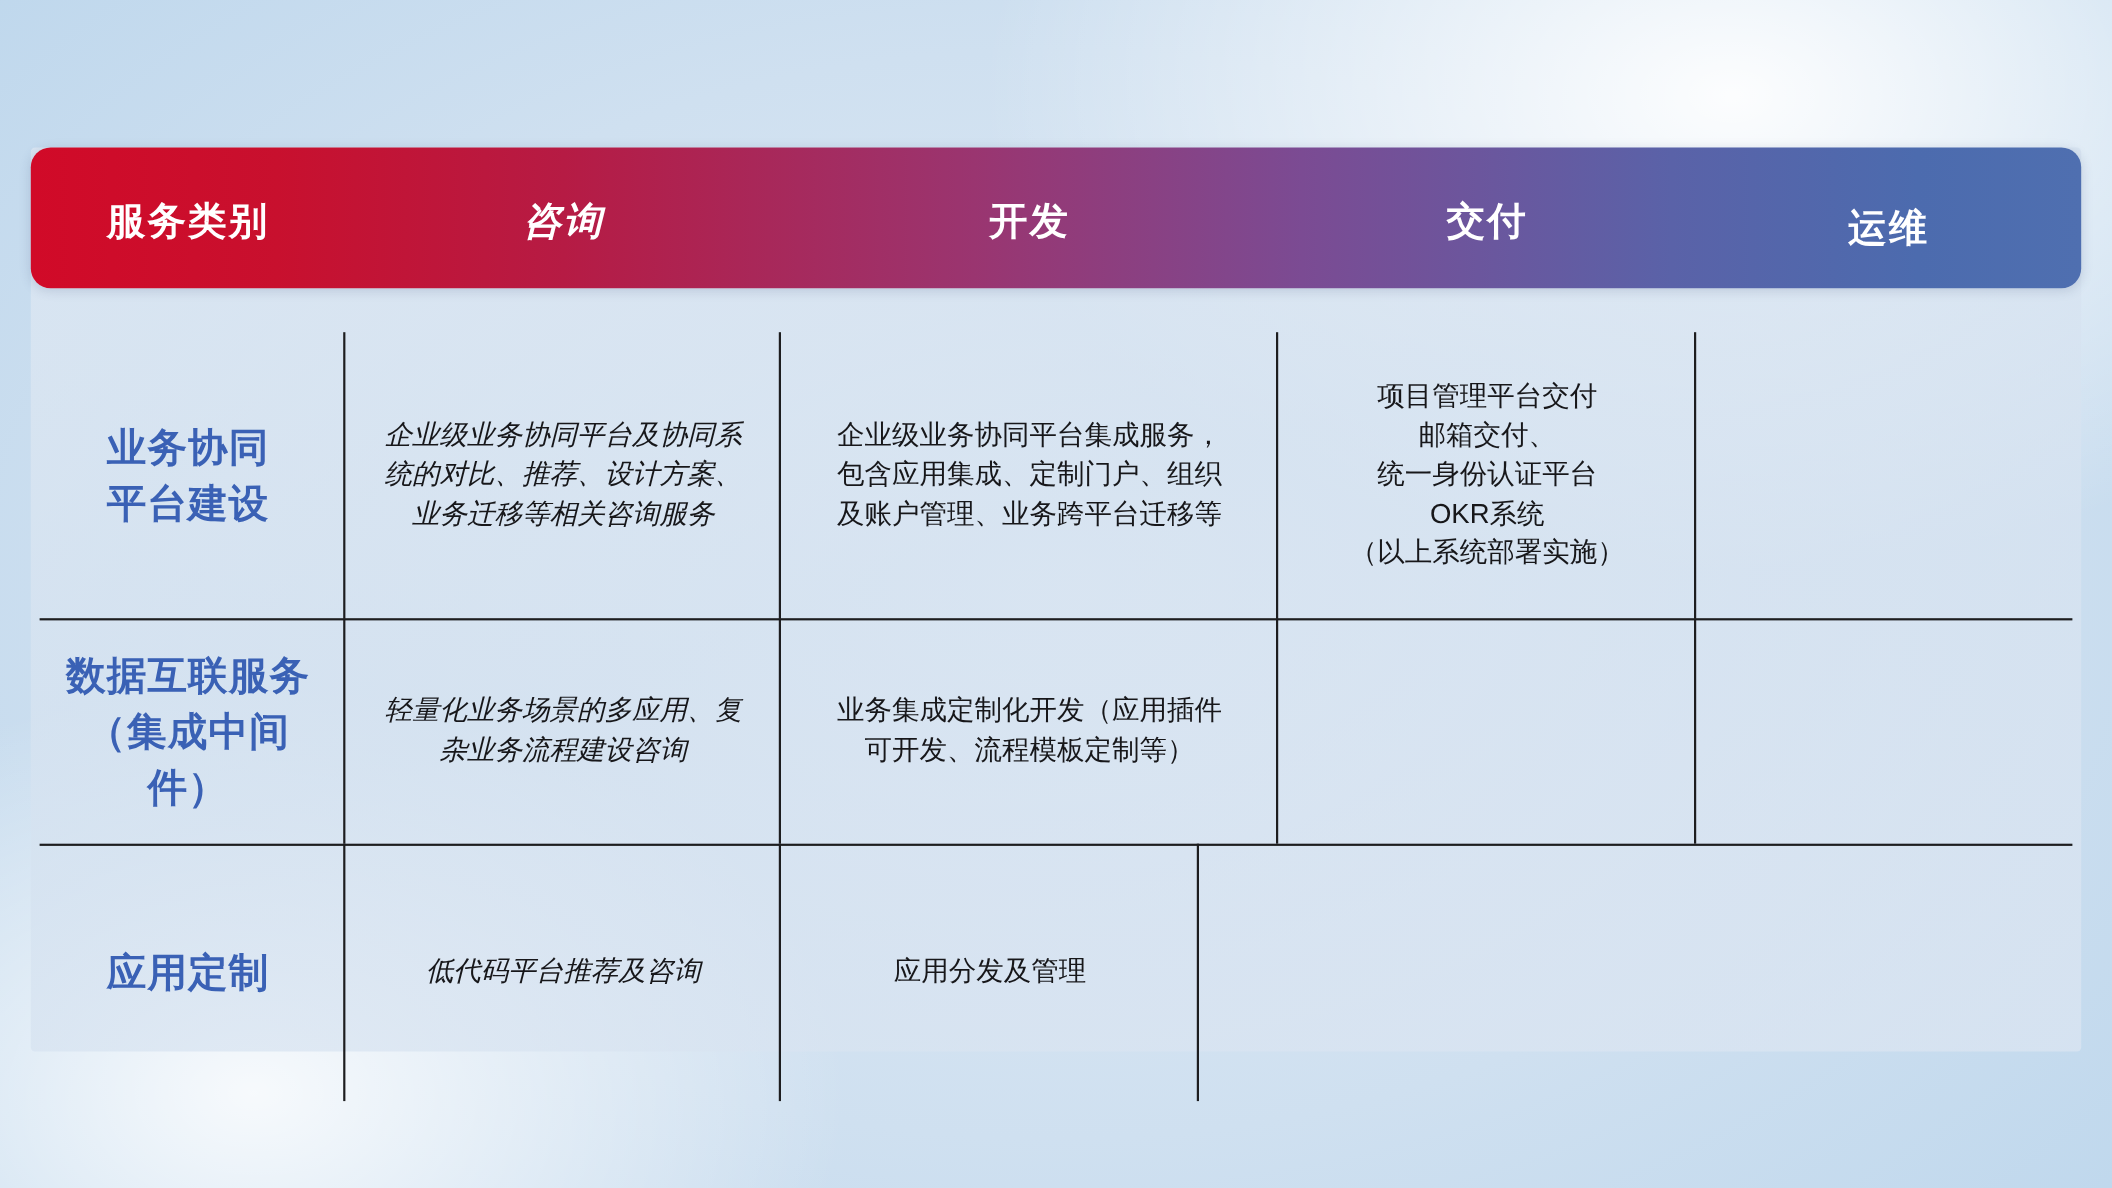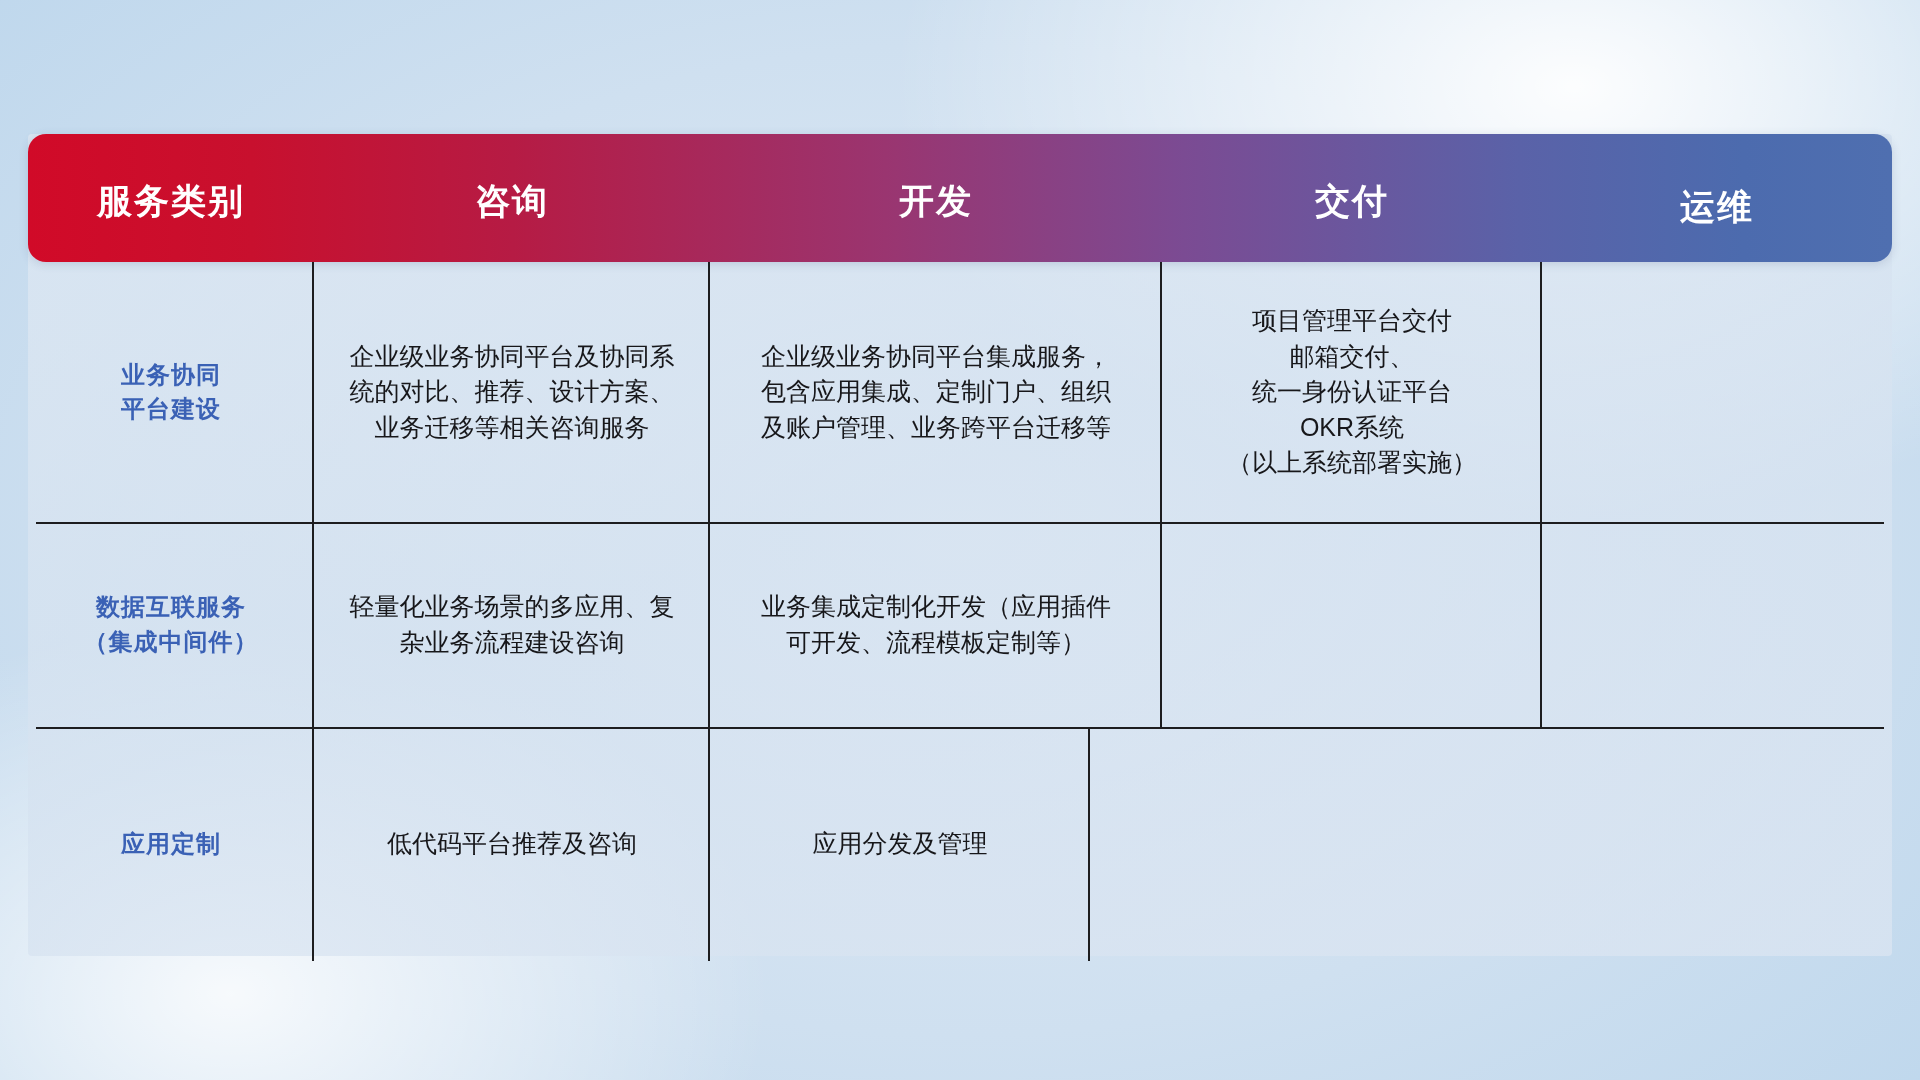--- a/index.html
+++ b/index.html
@@ -30,20 +30,21 @@
   .table-card {
     position: absolute;
     left: 28px;
     top: 134px;
     width: 1864px;
     height: 822px;
     display: flex;
     flex-direction: column;
     background: linear-gradient(160deg, rgba(224,233,243,0.72) 0%, rgba(213,226,240,0.72) 45%, rgba(221,230,242,0.70) 100%);
     border-radius: 4px;
+    gap: 40px;
   }
 
   
   .thead {
     display: flex;
     height: 128px;
     border-radius: 18px;
     overflow: hidden;
     background: linear-gradient(90deg,
         #d10a28 0%,
@@ -107,28 +108,28 @@
   .vline {
     position: absolute;
     top: 0;
     bottom: 0;
     width: 2px;
     background: #1d1d1f;
   }
 
   
   .c1 { flex: 0 0 286px; }
-  .c2 { flex: 0 0 396px; }
+  .c2 { flex: 0 0 396px; font-style: italic; }
   .c3 { flex: 0 0 452px; }
   .c4 { flex: 0 0 380px; }
   .c5 { flex: 0 0 350px; margin-top: 12px; }
 
   .row-label {
     color: #3a61b5;
-    font-size: 24px;
+    font-size: 36px;
     font-weight: bold;
     line-height: 1.42;
     letter-spacing: 1px;
     white-space: pre-line;
   }
   .cell-text {
     color: #17171a;
     font-size: 25px;
     line-height: 1.42;
     white-space: pre-line;

